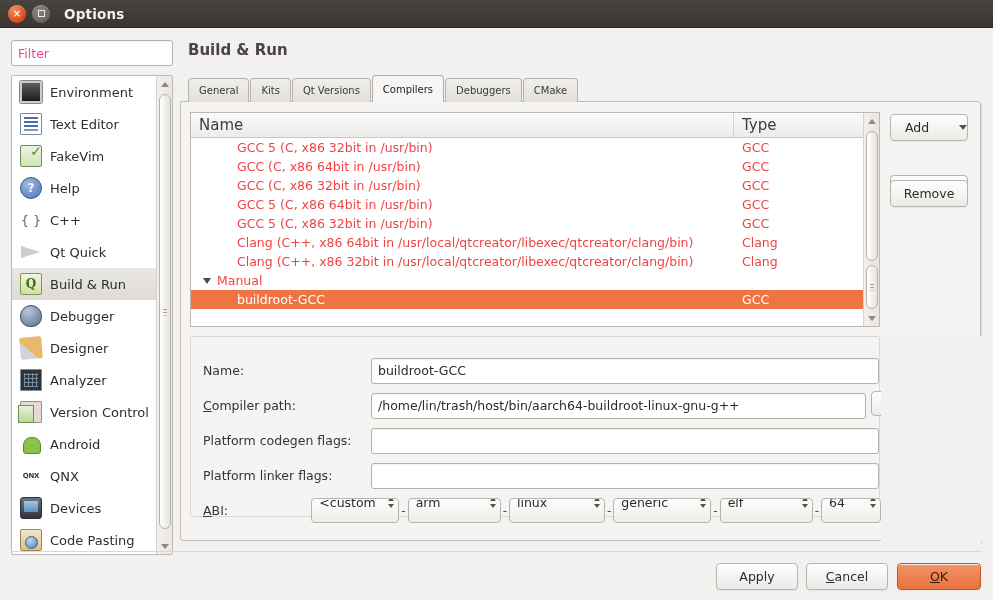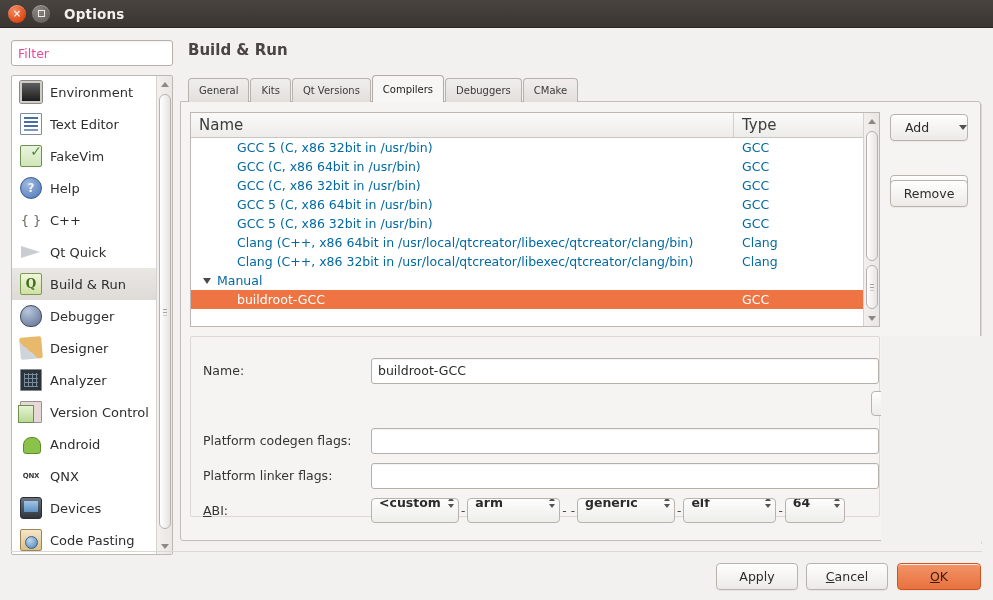--- a/index.html
+++ b/index.html
@@ -73,21 +73,20 @@
     background: linear-gradient(#fdfdfd, #ededea);
     border: 1px solid #b9b3ae;
     border-radius: 4px;
     height: 25px;
     display: flex; align-items: center;
     padding: 0 4px 17px 7px;
     font-size: 12.5px; color: #2b2b2b;
     position: relative;
     white-space: nowrap;
     overflow: hidden;
-    font-weight: bold;
   }
   .spin-arrows {
     margin-left: auto; display: flex; flex-direction: column;
     align-items: center; justify-content: center; gap: 3px; padding-left: 5px;
   }
   .tri-up { width:0;height:0;border-left:3.5px solid transparent;border-right:3.5px solid transparent;border-bottom:4px solid #57534f; }
   .tri-dn { width:0;height:0;border-left:3.5px solid transparent;border-right:3.5px solid transparent;border-top:4px solid #57534f; }
   .dash { color:#4a4a4a; font-size:12px; padding:0 2px; align-self:center; }
 
   
@@ -184,21 +183,21 @@
   #tree-head {
     height: 25px; display: flex; align-items: center;
     background: linear-gradient(#fbfafa,#ececea);
     border-bottom: 1px solid #cac5c0;
     font-size: 15px; color: #3c3c3c;
   }
   .th { height: 100%; display: flex; align-items: center; padding-left: 8px; }
   .th.name { width: 543px; border-right: 1px solid #d4cfca; }
   .th.type { flex: 1; }
   #tree-body { position: absolute; left:0; right:16px; top:25px; bottom:0; background:#fff; }
-  .trow { height: 19px; display: flex; align-items: center; font-size: 12.5px; color: #0369a1; }
+  .trow { height: 19px; display: flex; align-items: center; font-size: 12.5px; color: #ef4444; }
   .trow .c-name { width: 543px; display:flex; align-items:center; overflow:hidden; white-space:nowrap; }
   .trow .c-type { flex:1; padding-left: 8px; }
   .trow.child .c-name { padding-left: 46px; }
   .trow.group .c-name { padding-left: 12px; gap: 6px; }
   .trow.selected { background: #ef7444; color: #ffffff; }
   .grp-tri { width:0;height:0;border-left:4.5px solid transparent;border-right:4.5px solid transparent;border-top:6px solid #4a4a4a; }
 
   
   #form { position: absolute; left: 190px; top: 336px; width: 690px; height: 181px;
           background: #f5f4f2; border: 1px solid #ddd8d3; border-radius: 2px; }
@@ -418,20 +417,26 @@
 
 <div id="form">
 
   <div class="frow" style="top:20px;">
     <div class="flabel">Name:</div>
     <div class="ffield">
         <div class="lineedit" style="width:508px;">buildroot-GCC</div>
       </div>
   </div>
 
+  <div class="frow" style="top:55px;">
+    <div class="flabel"><span class="ul">C</span><span>ompiler path:</span></div>
+    <div class="ffield">
+        <div class="lineedit" style="width:495px;">/home/lin/trash/host/bin/aarch64-buildroot-linux-gnu-g++</div>
+      </div>
+  </div>
 
   <div class="frow" style="top:90px;">
     <div class="flabel">Platform codegen flags:</div>
     <div class="ffield">
         <div class="lineedit" style="width:508px;"></div>
       </div>
   </div>
 
   <div class="frow" style="top:125px;">
     <div class="flabel">Platform linker flags:</div>
@@ -452,20 +457,27 @@
         </div>
         <span class="dash">-</span>
         <div class="combo" style="width: 93px; flex: 0 0 auto;">
           <span>arm</span>
           <span class="spin-arrows">
             <span class="tri-up"></span>
             <span class="tri-dn"></span>
           </span>
         </div>
         <span class="dash">-</span>
+        <div class="combo" style="width: 96px; flex: 0 0 auto;">
+          <span>linux</span>
+          <span class="spin-arrows">
+            <span class="tri-up"></span>
+            <span class="tri-dn"></span>
+          </span>
+        </div>
         <span class="dash">-</span>
         <div class="combo" style="width: 98px; flex: 0 0 auto;">
           <span>generic</span>
           <span class="spin-arrows">
             <span class="tri-up"></span>
             <span class="tri-dn"></span>
           </span>
         </div>
         <span class="dash">-</span>
         <div class="combo" style="width: 93px; flex: 0 0 auto; gap: 12px;">

